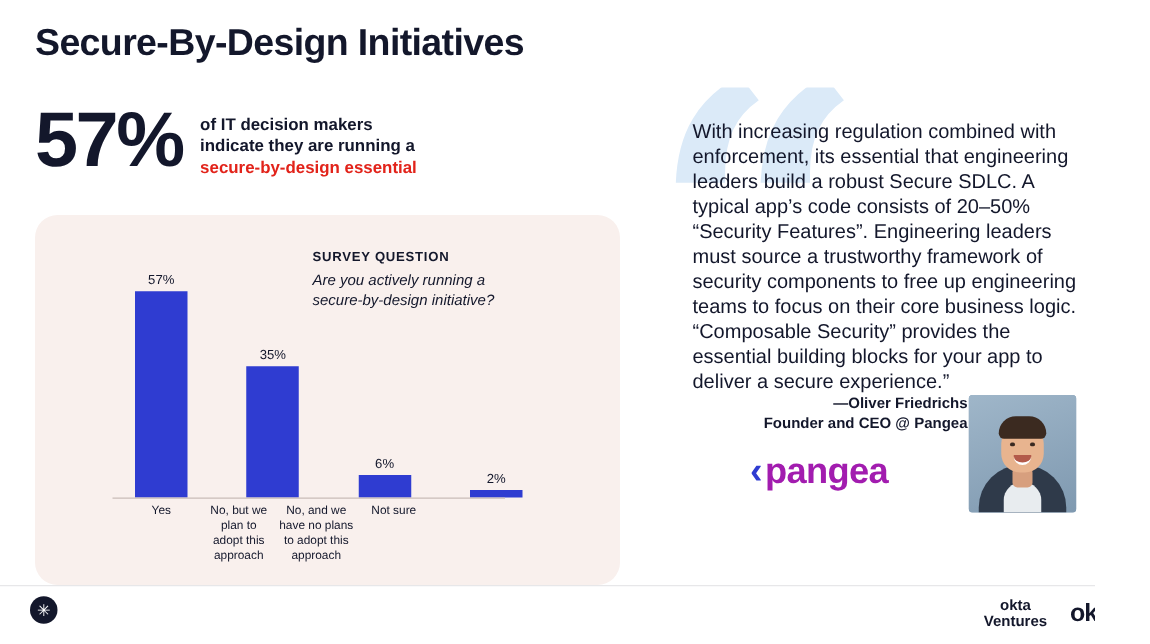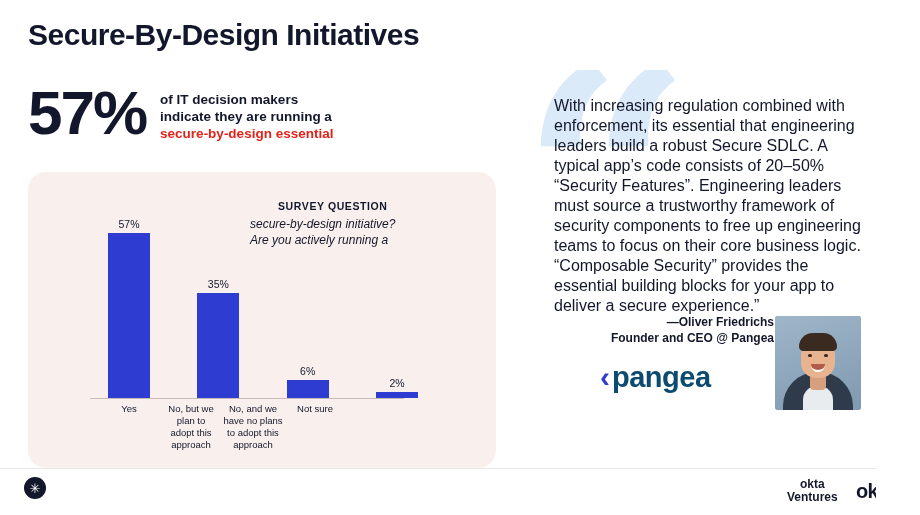--- a/index.html
+++ b/index.html
@@ -74,21 +74,20 @@
     position: absolute;
     left: 222px;
     top: 28px;
     width: 230px;
   }
   .survey-title {
     font-size: 10.5px;
     font-weight: bold;
     letter-spacing: 0.6px;
     color: #13172b;
-    margin-left: 28px;
   }
   .survey-question {
     font-size: 12px;
     font-style: italic;
     line-height: 16px;
     margin-top: 4px;
     color: #13172b;
   }
 
   .plot {
@@ -196,21 +195,21 @@
   }
   .pangea-mark {
     font-size: 30px;
     font-weight: bold;
     color: #2f3cd1;
     line-height: 30px;
   }
   .pangea-word {
     font-size: 29px;
     font-weight: bold;
-    color: #0c4a6e;
+    color: #a21caf;
     letter-spacing: -0.5px;
     line-height: 30px;
     margin-left: 2px;
   }
 
   
   .headshot {
     position: absolute;
     left: 775px;
     top: 316px;
@@ -356,22 +355,22 @@
       <div>of IT decision makers</div>
       <div>indicate they are running a</div>
       <div class="accent">secure-by-design essential</div>
     </div>
   </div>
 
   <div class="chart-card">
     <div class="survey-label">
       <div class="survey-title">SURVEY QUESTION</div>
       <div class="survey-question">
+        <div>Are you actively running a</div>
         <div>secure-by-design initiative?</div>
-        <div>Are you actively running a</div>
       </div>
     </div>
 
     <div class="plot">
       <div class="bars">
         <div class="bar-col">
           <div class="bar-value">57%</div>
           <div class="bar" id="bar0" style="height: 171px;"></div>
         </div>
         <div class="bar-col">

